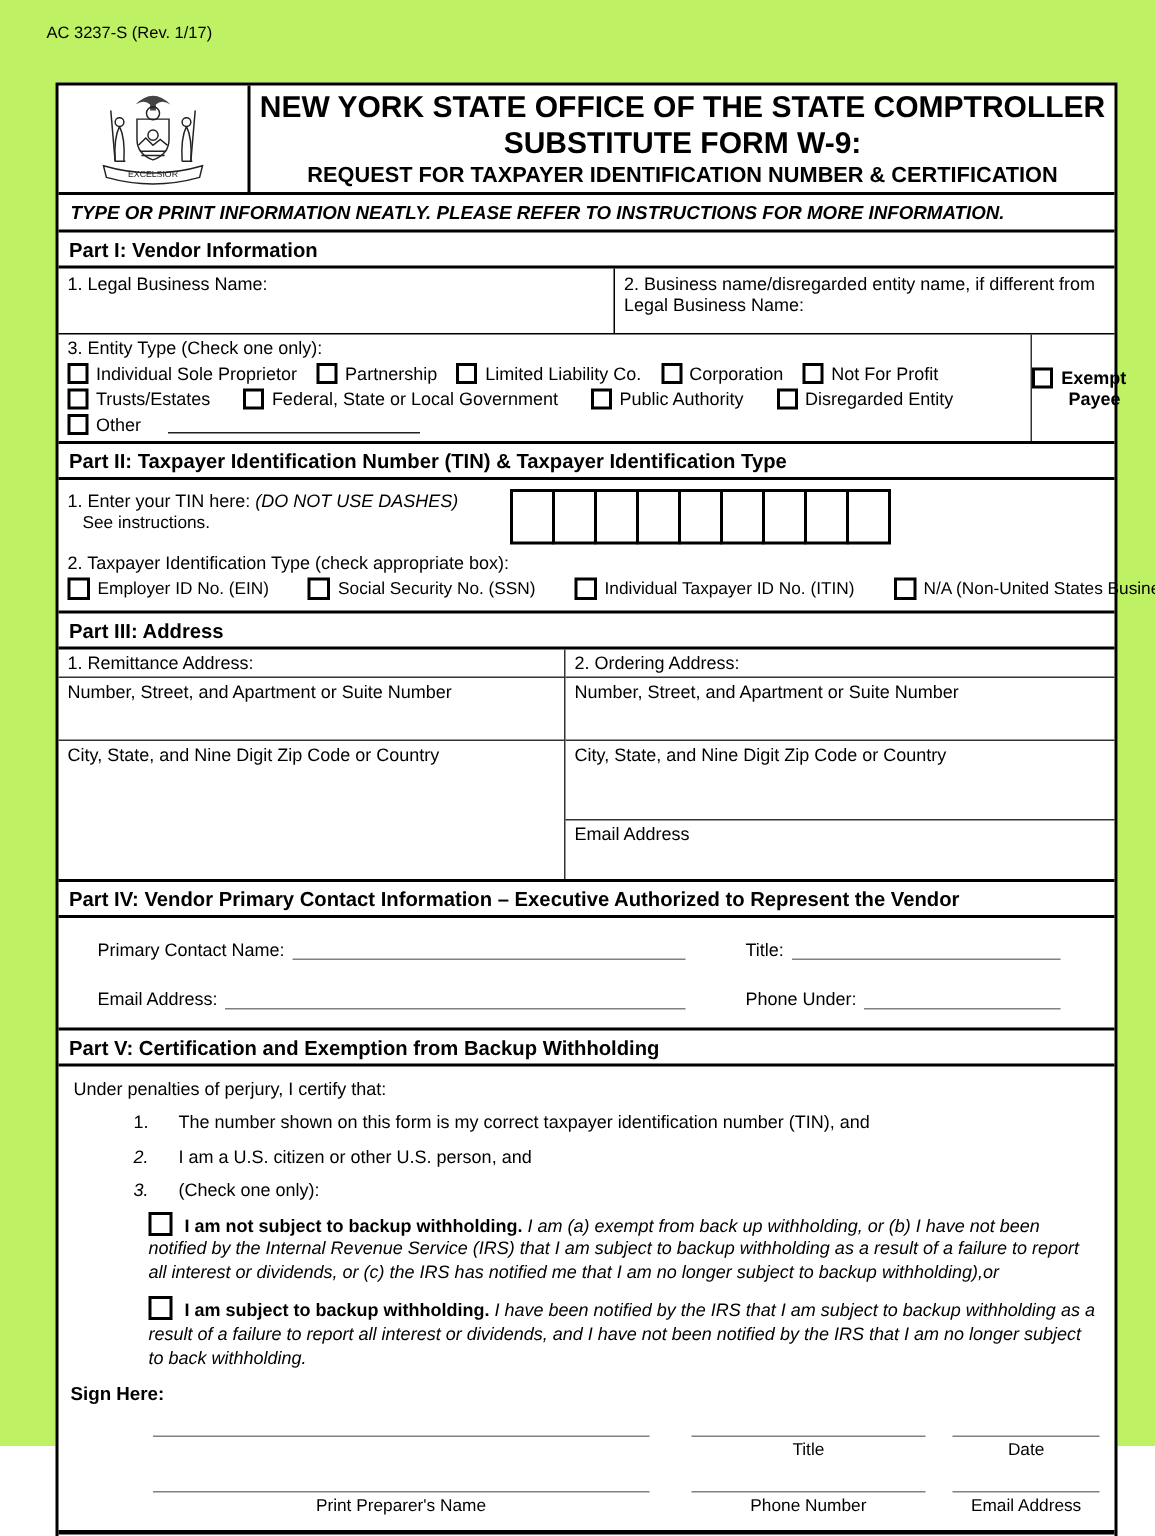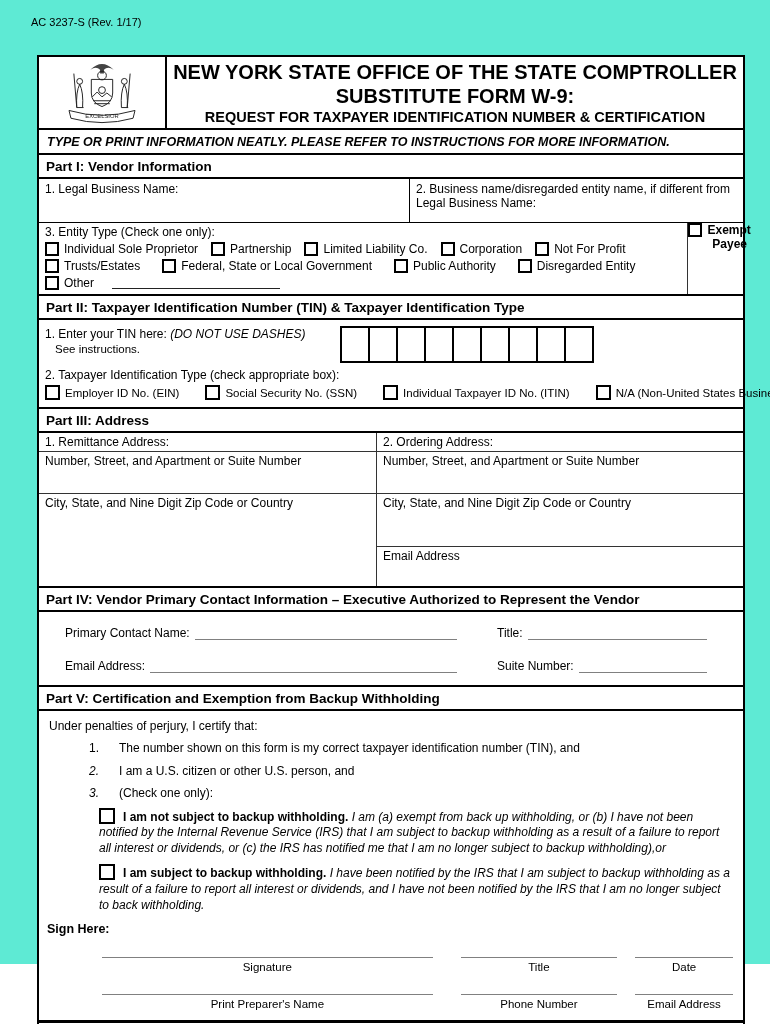--- a/index.html
+++ b/index.html
@@ -2,21 +2,21 @@
 <html><head>
 <meta charset="utf-8">
 <style>
   * { box-sizing: border-box; }
   html,body { margin:0; padding:0; background:#fff; }
   body {
     width:770px; height:1024px;
     font-family:"Liberation Sans", sans-serif;
     color:#000; position:relative;
   }
-  .page { position:relative; width:770px; height:964px; background:#5eead4; }
+  .page { position:relative; width:770px; height:964px; background:#bef264; }
   .form-number { position:absolute; left:31px; top:16px; font-size:11px; }
 
   .form {
     position:absolute; left:37px; top:55px; width:708px;
     border:2px solid #000; display:flex; flex-direction:column; background:#fff;
   }
 
   
   .header-row { display:flex; height:73px; border-bottom:2px solid #000; }
   .logo-cell { width:128px; border-right:2px solid #000; display:flex; align-items:center; justify-content:center; }
@@ -44,21 +44,21 @@
   .entity-cell { flex:1; padding:2px 6px 4px; }
   .cb { display:inline-block; width:14px; height:14px; border:2px solid #000; background:#fff; flex:none; }
   .cb-md { width:15px; height:15px; }
   .cb-lg { width:16px; height:16px; }
   .cb-line { display:flex; align-items:center; margin-top:3px; flex-wrap:nowrap; }
   .cbitem { display:inline-flex; align-items:center; gap:5px; margin-right:13px; white-space:nowrap; }
   .gap-wide .cbitem { margin-right:22px; }
   .other-underline { display:inline-block; width:168px; border-bottom:1px solid #222; height:12px; margin-left:5px; }
   .exempt-cell {
     width:86px; border-left:1px solid #333; display:flex; flex-direction:column;
-    align-items:center; font-size:12px; font-weight:bold;
+    align-items:center; justify-content:center; font-size:12px; font-weight:bold;
   }
   .ex-top { display:flex; align-items:center; gap:5px; }
   .ex-bot { padding-left:20px; }
 
   
   .part2-body { padding:5px 6px 7px; font-size:12px; border-bottom:2px solid #000; }
   .tin-row { display:flex; align-items:flex-start; }
   .tin-labels { width:295px; padding-top:2px; }
   .tin-sub { font-size:11.5px; margin-left:10px; margin-top:2px; }
   .tin-boxes { display:flex; margin-top:1px; }
@@ -295,21 +295,21 @@
           <span class="lbl">Title:</span>
           <span class="fill-line"></span>
         </div>
       </div>
       <div class="p4-row" style="margin-bottom:4px;">
         <div class="p4-pair pair-1">
           <span class="lbl">Email Address:</span>
           <span class="fill-line"></span>
         </div>
         <div class="p4-pair pair-2">
-          <span class="lbl">Suite Number:</span>
+          <span class="lbl">Phone Under:</span>
           <span class="fill-line"></span>
         </div>
       </div>
     </div>
 
     <div class="part-hdr">Part V: Certification and Exemption from Backup Withholding</div>
     <div class="part5-body">
       <div class="p5-intro">Under penalties of perjury, I certify that:</div>
 
       <div class="p5-item">
@@ -332,21 +332,20 @@
       <div class="p5-opt">
         <span class="cb cb-lg"></span><b>I am subject to backup withholding.</b>
         <i>I have been notified by the IRS that I am subject to backup withholding as a result of a failure to report all interest or dividends, and I have not been notified by the IRS that I am no longer subject to back withholding.</i>
       </div>
 
       <div class="sign-here">Sign Here:</div>
 
       <div class="sig-row">
         <div class="sig-col sig-c1">
           <div class="sig-line"></div>
-          <div class="sig-lbl">Signature</div>
         </div>
         <div class="sig-col sig-c2">
           <div class="sig-line"></div>
           <div class="sig-lbl">Title</div>
         </div>
         <div class="sig-col sig-c3">
           <div class="sig-line"></div>
           <div class="sig-lbl">Date</div>
         </div>
       </div>

